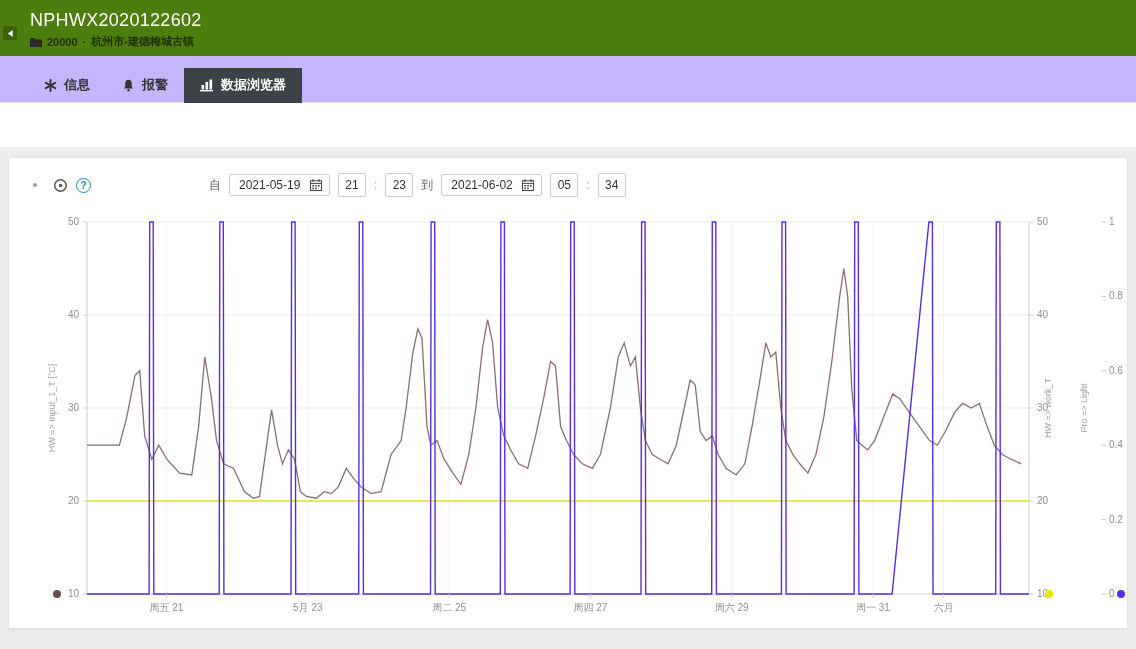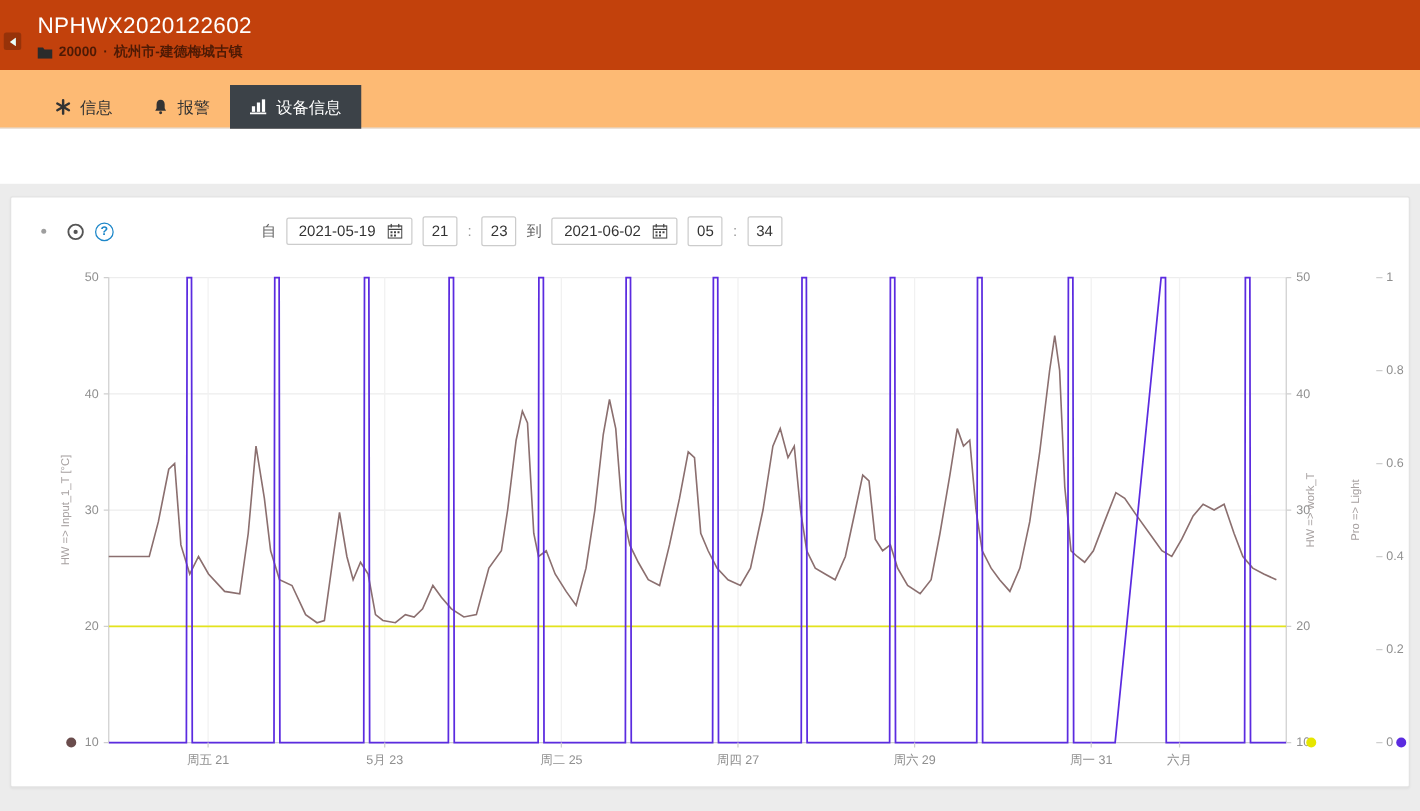--- a/index.html
+++ b/index.html
@@ -3,31 +3,31 @@
 <meta charset="utf-8">
 <style>
   * { box-sizing: border-box; }
   html,body { margin:0; padding:0; }
   body {
     width:1136px; height:649px; overflow:hidden;
     font-family:"Liberation Sans","DejaVu Sans",sans-serif;
     background:#ececec;
   }
   
-  .header { position:relative; background:#c2410c; height:56px; padding:9px 16px 0 30px; }
+  .header { position:relative; background:#4d7c0f; height:56px; padding:9px 16px 0 30px; }
   .back-btn {
     position:absolute; left:3px; top:26px; width:14px; height:14px;
     background:rgba(0,0,0,.22); border-radius:2px;
     display:flex; align-items:center; justify-content:center; cursor:pointer;
   }
   .page-title { color:#ffffff; font-size:18px; line-height:22px; font-weight:400; letter-spacing:.3px; }
   .breadcrumb { display:flex; align-items:center; gap:5px; margin-top:3px; font-size:11px; color:rgba(0,0,0,.60);font-weight:bold; }
   .breadcrumb .crumb-link { cursor:pointer; }
   
-  .tabbar { background:#fdba74; border-bottom:1px solid #e0e0e0; height:47px; padding:12px 0 0 28px; display:flex; align-items:flex-start; }
+  .tabbar { background:#c4b5fd; border-bottom:1px solid #e0e0e0; height:47px; padding:12px 0 0 28px; display:flex; align-items:center;font-weight:bold; }
   .tab { display:flex; align-items:center; gap:7px; height:35px; padding:0 16px; font-size:13px; color:#333; cursor:pointer; white-space:nowrap; }
   .tab.active { background:#3c4248; color:#fff; }
   .ticon { display:flex; align-items:center; }
   
   .subbar { background:#fff; height:44px; }
   .content { padding:10px 8px 0 8px; }
   .panel { background:#fff; border:1px solid #e3e3e3; border-radius:2px; box-shadow:0 1px 2px rgba(0,0,0,.05); padding-bottom:8px; overflow:hidden; }
   .panel-toolbar { display:flex; align-items:center; height:54px; padding-left:24px; }
   .mini-dot { width:4px; height:4px; border-radius:50%; background:#9e9e9e; }
   .tool-icon { margin-left:16px; display:flex; align-items:center; cursor:pointer; }
@@ -103,21 +103,21 @@
     <span class="ticon">
       <svg width="14" height="13" viewBox="0 0 14 13">
           <g fill="#fff">
             <rect x="0" y="11" width="13" height="1.4"></rect>
             <rect x="1.5" y="6" width="2.6" height="4.5"></rect>
             <rect x="5.5" y="3" width="2.6" height="7.5"></rect>
             <rect x="9.5" y="0.5" width="2.6" height="10"></rect>
           </g>
         </svg>
     </span>
-    <span>设备信息</span>
+    <span>数据浏览器</span>
   </div>
 </div>
 
 <div class="subbar"></div>
 
 <div class="content">
   <div class="panel">
 
     <div class="panel-toolbar">
       <span class="mini-dot"></span>

